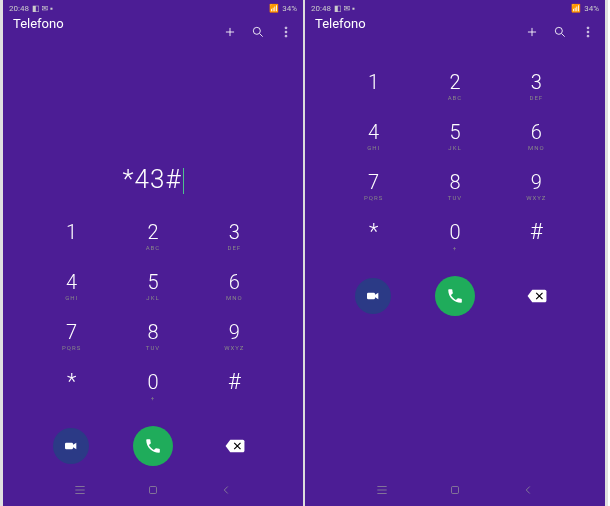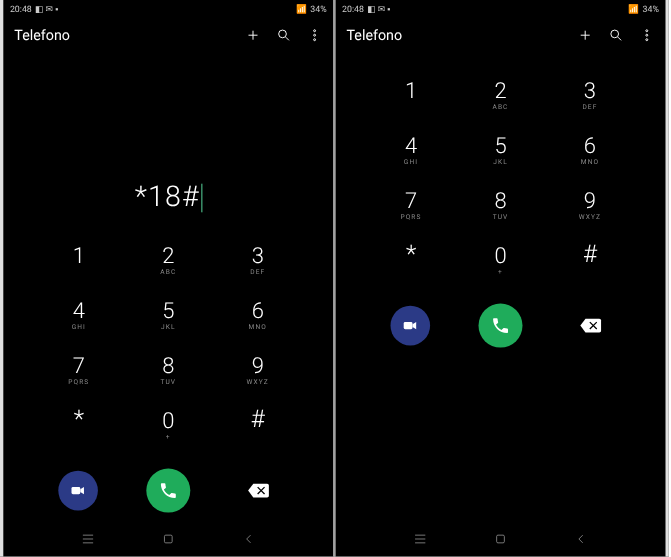--- a/index.html
+++ b/index.html
@@ -6,21 +6,21 @@
     body {
       width: 610px;
       height: 506px;
       background: #fff;
       display: flex;
       font-family: -apple-system, BlinkMacSystemFont, "Segoe UI", Roboto, sans-serif;
     }
     .phone {
       width: 304px;
       height: 506px;
-      background: #000000;
+      background: #4c1d95;
       color: #fff;
       display: flex;
       flex-direction: column;
       position: relative;
       border-left: 1px solid #ddd;
       border-right: 1px solid #ddd;
     }
     .phone:first-of-type { border-left: 3px solid #e0e0e0; }
     .phone:last-of-type { border-right: 3px solid #e0e0e0; }
     .statusbar {
@@ -29,21 +29,20 @@
       align-items: center;
       justify-content: space-between;
       padding: 0 6px;
       font-size: 8px;
       color: #ccc;
     }
     .status-left, .status-right { display: flex; align-items: center; gap: 3px; }
     .header {
       height: 32px;
       display: flex;
-      align-items: center;
       justify-content: space-between;
       padding: 0 10px;
     }
     .app-title {
       font-size: 13px;
       font-weight: 400;
       color: #fff;
     }
     .header-icons {
       display: flex;
@@ -160,21 +159,21 @@
         </svg>
       <svg viewBox="0 0 24 24" fill="#fff" stroke="none">
           <circle cx="12" cy="5" r="1.5"></circle>
           <circle cx="12" cy="12" r="1.5"></circle>
           <circle cx="12" cy="19" r="1.5"></circle>
         </svg>
     </div>
   </div>
   <div class="dialed-area">
     <div class="dialed">
-      <span>*18#</span><span class="cursor"></span>
+      <span>*43#</span><span class="cursor"></span>
     </div>
   </div>
   <div class="keypad" id="keypad-left">
       <div class="key">
         <div class="key-digit">1</div>
         <div class="key-sub"></div>
       </div>
       <div class="key">
         <div class="key-digit">2</div>
         <div class="key-sub">ABC</div>

